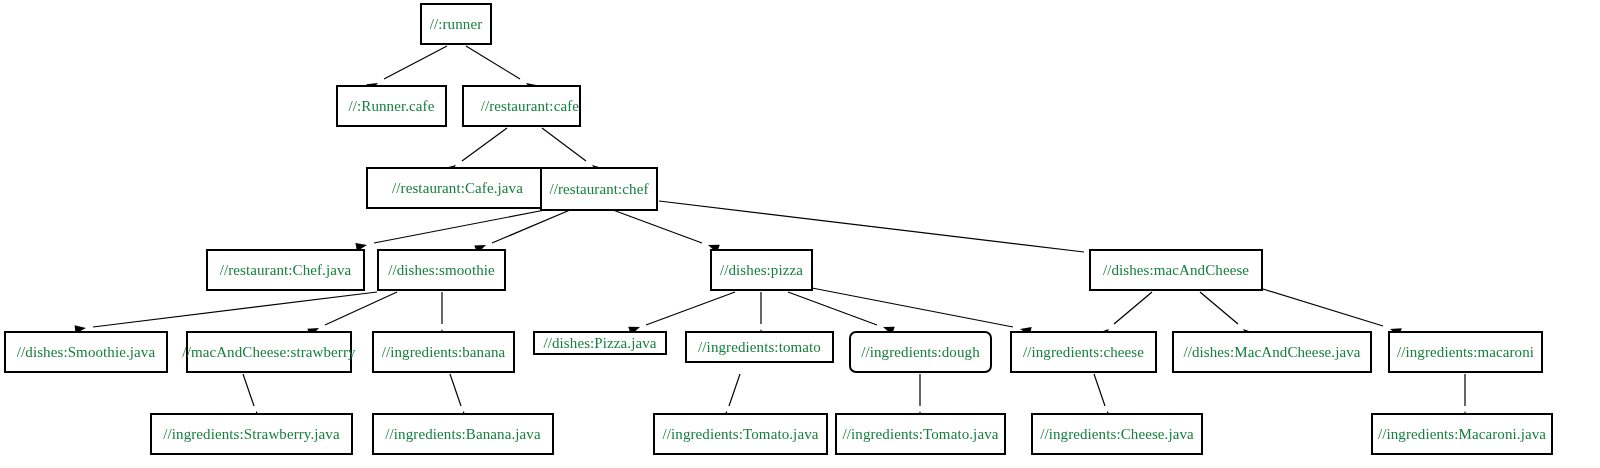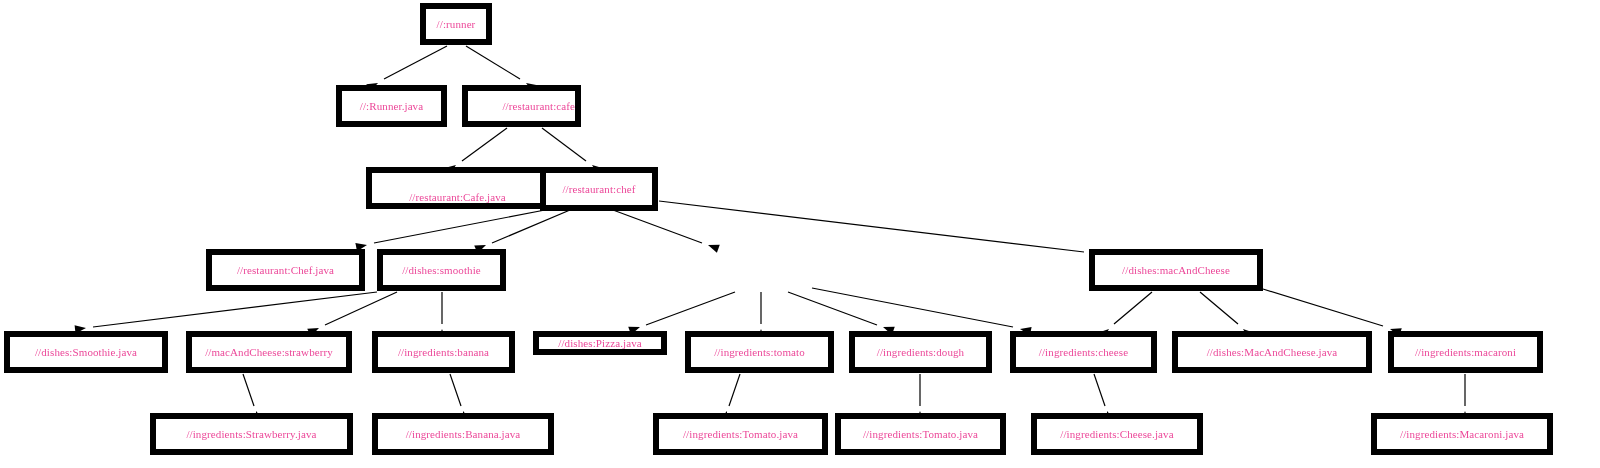--- a/index.html
+++ b/index.html
@@ -20,28 +20,28 @@
     position: absolute;
     left: 0;
     top: 0;
     width: 1600px;
     height: 468px;
     pointer-events: none;
   }
   .node {
     position: absolute;
     box-sizing: border-box;
-    border: 6px solid #4d7c0f;
+    border: 2px solid #4d7c0f;
     background: #ffffff;
     display: flex;
     align-items: center;
     justify-content: center;
     white-space: nowrap;
-    color: #ec4899;
-    font-size: 11px;
+    color: #15803d;
+    font-size: 15px;
     line-height: 1;
     letter-spacing: 0.1px;
   }
   .node-label {
     display: block;
     transform: translateY(-0.5px);
   }
 </style>
 </head>
 <body>
@@ -142,56 +142,59 @@
       </g>
       <g>
         <path d="M1465,374 L1465,406" stroke="#000000" stroke-width="1.2" fill="none"></path>
         <polygon points="0,0 -11,-4.2 -11,4.2" fill="#000000" transform="translate(1465,411) rotate(-90)"></polygon>
       </g>
     </svg>
 <div class="node" style="left: 420px; top: 3px; width: 72px; height: 42px; border-color: rgb(0, 0, 0); background: rgb(255, 255, 255);">
       <span class="node-label">//:runner</span>
     </div>
     <div class="node" style="left: 336px; top: 85px; width: 111px; height: 42px; border-color: rgb(0, 0, 0); background: rgb(255, 255, 255);">
-      <span class="node-label">//:Runner.java</span>
+      <span class="node-label">//:Runner.cafe</span>
     </div>
     <div class="node" style="left: 462px; top: 85px; width: 119px; height: 42px; border-color: rgb(0, 0, 0); background: rgb(255, 255, 255); justify-content: flex-end;">
       <span class="node-label">//restaurant:cafe</span>
     </div>
-    <div class="node" style="left: 366px; top: 167px; width: 183px; height: 42px; border-color: rgb(0, 0, 0); background: rgb(255, 255, 255); align-items: flex-end;">
+    <div class="node" style="left: 366px; top: 167px; width: 183px; height: 42px; border-color: rgb(0, 0, 0); background: rgb(255, 255, 255);">
       <span class="node-label">//restaurant:Cafe.java</span>
     </div>
     <div class="node" style="left: 540px; top: 167px; width: 118px; height: 44px; border-color: rgb(0, 0, 0); background: rgb(255, 255, 255);">
       <span class="node-label">//restaurant:chef</span>
     </div>
     <div class="node" style="left: 206px; top: 249px; width: 159px; height: 42px; border-color: rgb(0, 0, 0); background: rgb(255, 255, 255);">
       <span class="node-label">//restaurant:Chef.java</span>
     </div>
     <div class="node" style="left: 377px; top: 249px; width: 129px; height: 42px; border-color: rgb(0, 0, 0); background: rgb(255, 255, 255);">
       <span class="node-label">//dishes:smoothie</span>
     </div>
+    <div class="node" style="left: 710px; top: 249px; width: 103px; height: 42px; border-color: rgb(0, 0, 0); background: rgb(255, 255, 255);">
+      <span class="node-label">//dishes:pizza</span>
+    </div>
     <div class="node" style="left: 1089px; top: 249px; width: 174px; height: 42px; border-color: rgb(0, 0, 0); background: rgb(255, 255, 255);">
       <span class="node-label">//dishes:macAndCheese</span>
     </div>
     <div class="node" style="left: 4px; top: 331px; width: 164px; height: 42px; border-color: rgb(0, 0, 0); background: rgb(255, 255, 255);">
       <span class="node-label">//dishes:Smoothie.java</span>
     </div>
     <div class="node" style="left: 186px; top: 331px; width: 166px; height: 42px; border-color: rgb(0, 0, 0); background: rgb(255, 255, 255);">
       <span class="node-label">//macAndCheese:strawberry</span>
     </div>
     <div class="node" style="left: 372px; top: 331px; width: 143px; height: 42px; border-color: rgb(0, 0, 0); background: rgb(255, 255, 255);">
       <span class="node-label">//ingredients:banana</span>
     </div>
     <div class="node" style="left: 533px; top: 331px; width: 134px; height: 24px; border-color: rgb(0, 0, 0); background: rgb(255, 255, 255); justify-content: center;">
       <span class="node-label">//dishes:Pizza.java</span>
     </div>
-    <div class="node" style="left: 685px; top: 331px; width: 149px; height: 42px; border-color: rgb(0, 0, 0); background: rgb(255, 255, 255); text-align: center;">
+    <div class="node" style="left: 685px; top: 331px; width: 149px; height: 32px; border-color: rgb(0, 0, 0); background: rgb(255, 255, 255); text-align: center;">
       <span class="node-label">//ingredients:tomato</span>
     </div>
-    <div class="node" style="left: 849px; top: 331px; width: 143px; height: 42px; border-color: rgb(0, 0, 0); background: rgb(255, 255, 255);">
+    <div class="node" style="left: 849px; top: 331px; width: 143px; height: 42px; border-color: rgb(0, 0, 0); background: rgb(255, 255, 255); border-radius: 7px;">
       <span class="node-label">//ingredients:dough</span>
     </div>
     <div class="node" style="left: 1010px; top: 331px; width: 147px; height: 42px; border-color: rgb(0, 0, 0); background: rgb(255, 255, 255);">
       <span class="node-label">//ingredients:cheese</span>
     </div>
     <div class="node" style="left: 1172px; top: 331px; width: 200px; height: 42px; border-color: rgb(0, 0, 0); background: rgb(255, 255, 255);">
       <span class="node-label">//dishes:MacAndCheese.java</span>
     </div>
     <div class="node" style="left: 1388px; top: 331px; width: 155px; height: 42px; border-color: rgb(0, 0, 0); background: rgb(255, 255, 255);">
       <span class="node-label">//ingredients:macaroni</span>

